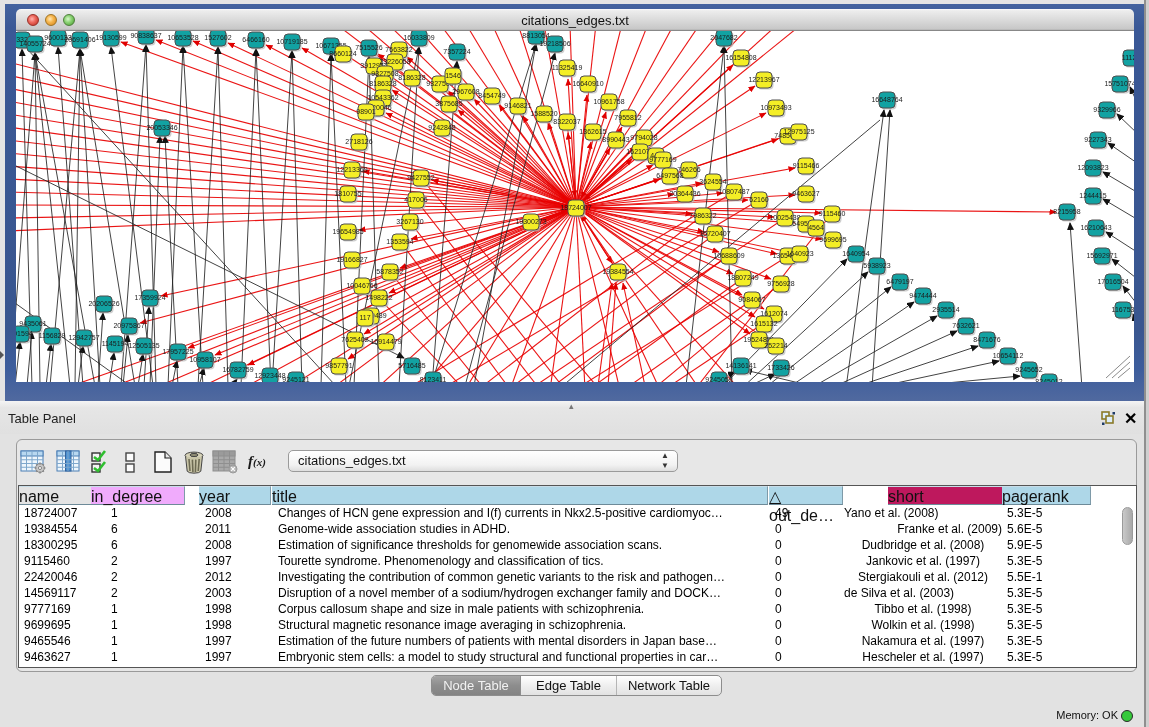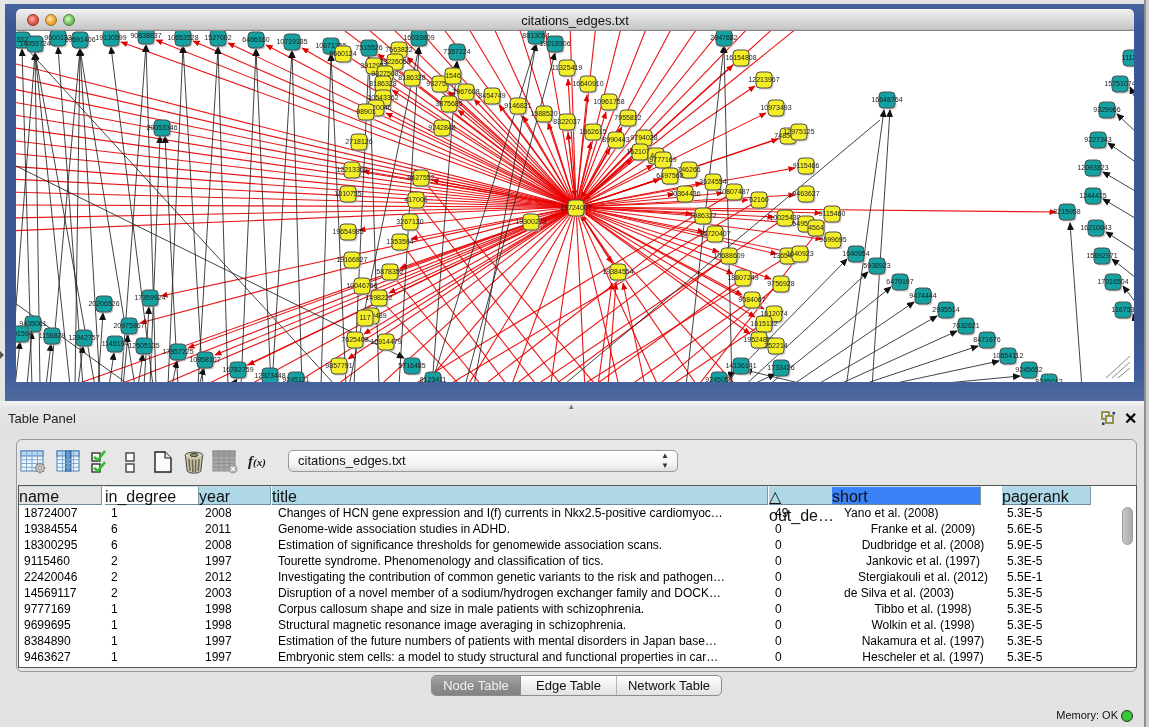--- a/index.html
+++ b/index.html
@@ -789,39 +789,39 @@
     <line x1="1" y1="9.75" x2="23" y2="9.75" stroke="#8f8f8f" stroke-width="1"></line>
     <line x1="1" y1="13.5" x2="23" y2="13.5" stroke="#8f8f8f" stroke-width="1"></line>
     <line x1="1" y1="17.25" x2="23" y2="17.25" stroke="#8f8f8f" stroke-width="1"></line>
     <circle cx="21" cy="19" r="4" fill="#b5b5b5" stroke="#999"></circle>
     <path d="M19.2,17.2 L22.8,20.8 M22.8,17.2 L19.2,20.8" stroke="#fff" stroke-width="1.2"></path>
   </svg>
 <div class="tbi" style="left:248px;top:453px;font:italic bold 15px 'Liberation Serif',serif;color:#1a1a1a">f<span style="font-size:11px">(x)</span></div>
 <div id="combo">citations_edges.txt<span class="arr">▲<br>▼</span></div>
 <div id="tablewrap"></div>
 <div class="hc" style="left:19px;width:83px;background:#e4e4e4">name</div>
-<div class="hc" style="left:105px;width:94px;background:#ffffff">in_degree</div>
+<div class="hc" style="left:91px;width:94px;background:#f0abfc">in_degree</div>
 <div class="hc" style="left:199px;width:72px;background:#aed7e8">year</div>
 <div class="hc" style="left:272px;width:496px;background:#aed7e8">title</div>
 <div class="hc" style="left:769px;width:74px;background:#aed7e8">△ out_de…</div>
-<div class="hc" style="left:832px;width:149px;background:#3b82f6">short</div>
+<div class="hc" style="left:888px;width:149px;background:#be185d">short</div>
 <div class="hc" style="left:1002px;width:89px;background:#aed7e8">pagerank</div>
 <div class="tc" style="left:24px;width:79px;top:506px">18724007</div>
 <div class="tc" style="left:111px;width:88px;top:506px">1</div>
 <div class="tc" style="left:205px;width:67px;top:506px">2008</div>
 <div class="tc" style="left:278px;width:491px;top:506px">Changes of HCN gene expression and I(f) currents in Nkx2.5-positive cardiomyoc…</div>
 <div class="tc" style="left:775px;width:69px;top:506px">49</div>
 <div class="tc" style="left:844px;width:158px;top:506px;text-align:left">Yano et al. (2008)</div>
 <div class="tc" style="left:1007px;width:85px;top:506px">5.3E-5</div>
 <div class="tc" style="left:24px;width:79px;top:522px">19384554</div>
 <div class="tc" style="left:111px;width:88px;top:522px">6</div>
 <div class="tc" style="left:205px;width:67px;top:522px">2011</div>
 <div class="tc" style="left:278px;width:491px;top:522px">Genome-wide association studies in ADHD.</div>
 <div class="tc" style="left:775px;width:69px;top:522px">0</div>
-<div class="tc" style="left:844px;width:158px;top:522px;text-align:center">Franke et al. (2009)</div>
+<div class="tc" style="left:844px;width:158px;top:522px;text-align:right">Franke et al. (2009)</div>
 <div class="tc" style="left:1007px;width:85px;top:522px">5.6E-5</div>
 <div class="tc" style="left:24px;width:79px;top:538px">18300295</div>
 <div class="tc" style="left:111px;width:88px;top:538px">6</div>
 <div class="tc" style="left:205px;width:67px;top:538px">2008</div>
 <div class="tc" style="left:278px;width:491px;top:538px">Estimation of significance thresholds for genomewide association scans.</div>
 <div class="tc" style="left:775px;width:69px;top:538px">0</div>
 <div class="tc" style="left:844px;width:158px;top:538px;text-align:center">Dudbridge et al. (2008)</div>
 <div class="tc" style="left:1007px;width:85px;top:538px">5.9E-5</div>
 <div class="tc" style="left:24px;width:79px;top:554px">9115460</div>
 <div class="tc" style="left:111px;width:88px;top:554px">2</div>
@@ -851,21 +851,21 @@
 <div class="tc" style="left:775px;width:69px;top:602px">0</div>
 <div class="tc" style="left:844px;width:158px;top:602px;text-align:center">Tibbo et al. (1998)</div>
 <div class="tc" style="left:1007px;width:85px;top:602px">5.3E-5</div>
 <div class="tc" style="left:24px;width:79px;top:618px">9699695</div>
 <div class="tc" style="left:111px;width:88px;top:618px">1</div>
 <div class="tc" style="left:205px;width:67px;top:618px">1998</div>
 <div class="tc" style="left:278px;width:491px;top:618px">Structural magnetic resonance image averaging in schizophrenia.</div>
 <div class="tc" style="left:775px;width:69px;top:618px">0</div>
 <div class="tc" style="left:844px;width:158px;top:618px;text-align:center">Wolkin et al. (1998)</div>
 <div class="tc" style="left:1007px;width:85px;top:618px">5.3E-5</div>
-<div class="tc" style="left:24px;width:79px;top:634px">8384890</div>
+<div class="tc" style="left:24px;width:79px;top:634px">9465546</div>
 <div class="tc" style="left:111px;width:88px;top:634px">1</div>
 <div class="tc" style="left:205px;width:67px;top:634px">1997</div>
 <div class="tc" style="left:278px;width:491px;top:634px">Estimation of the future numbers of patients with mental disorders in Japan base…</div>
 <div class="tc" style="left:775px;width:69px;top:634px">0</div>
 <div class="tc" style="left:844px;width:158px;top:634px;text-align:center">Nakamura et al. (1997)</div>
 <div class="tc" style="left:1007px;width:85px;top:634px">5.3E-5</div>
 <div class="tc" style="left:24px;width:79px;top:650px">9463627</div>
 <div class="tc" style="left:111px;width:88px;top:650px">1</div>
 <div class="tc" style="left:205px;width:67px;top:650px">1997</div>
 <div class="tc" style="left:278px;width:491px;top:650px">Embryonic stem cells: a model to study structural and functional properties in car…</div>

